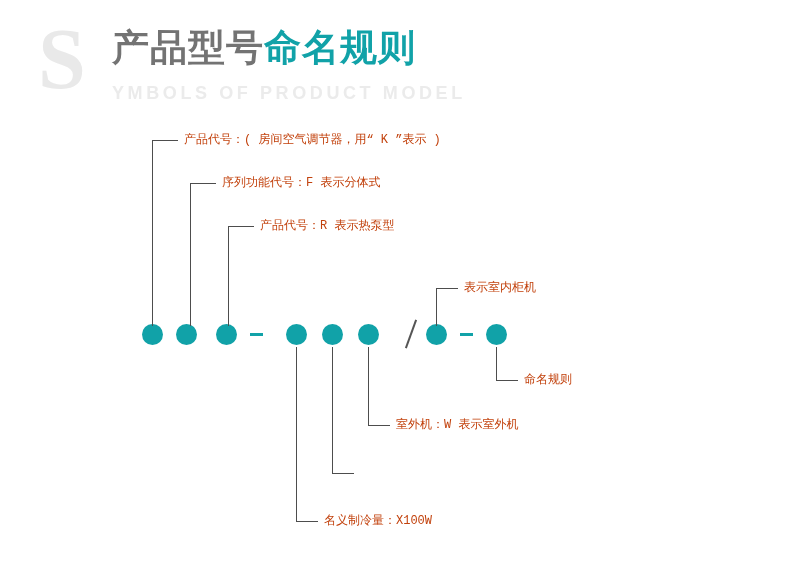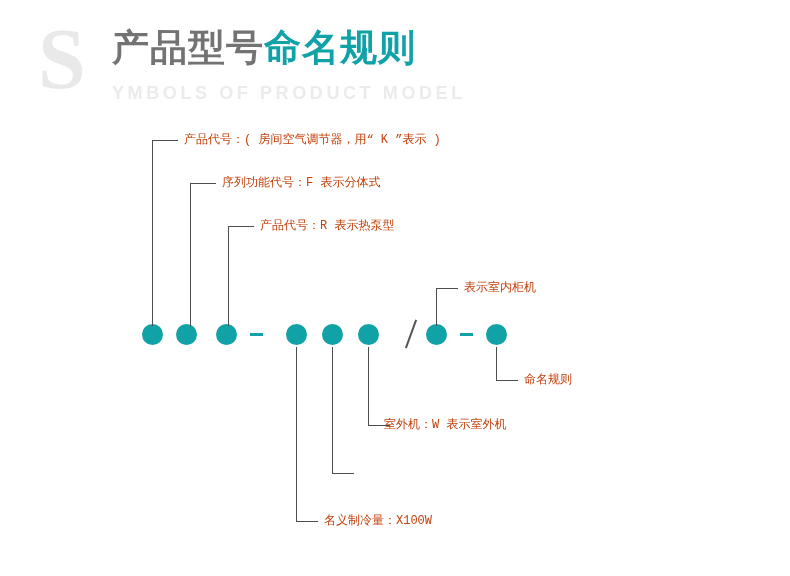--- a/index.html
+++ b/index.html
@@ -148,16 +148,16 @@
   <div class="hline" style="left:332px; top:473px; width:22px;"></div>
 
   <div class="vline" style="left:296px; top:347px; height:174px;"></div>
   <div class="hline" style="left:296px; top:521px; width:22px;"></div>
 
   <div class="label" style="left:184px; top:131px;">产品代号：( 房间空气调节器，用“ K ”表示 )</div>
   <div class="label" style="left:222px; top:174px;">序列功能代号：F 表示分体式</div>
   <div class="label" style="left:260px; top:217px;">产品代号：R 表示热泵型</div>
   <div class="label" style="left:464px; top:279px;">表示室内柜机</div>
   <div class="label" style="left:524px; top:371px;">命名规则</div>
-  <div class="label" style="left:384px; top:416px;">室外机：W 表示室外机</div>
+  <div class="label" style="left:396px; top:416px;">室外机：W 表示室外机</div>
   <div class="label" style="left:324px; top:512px;text-align:right;">名义制冷量：X100W</div>
 
 </div>
 
 </body></html>

